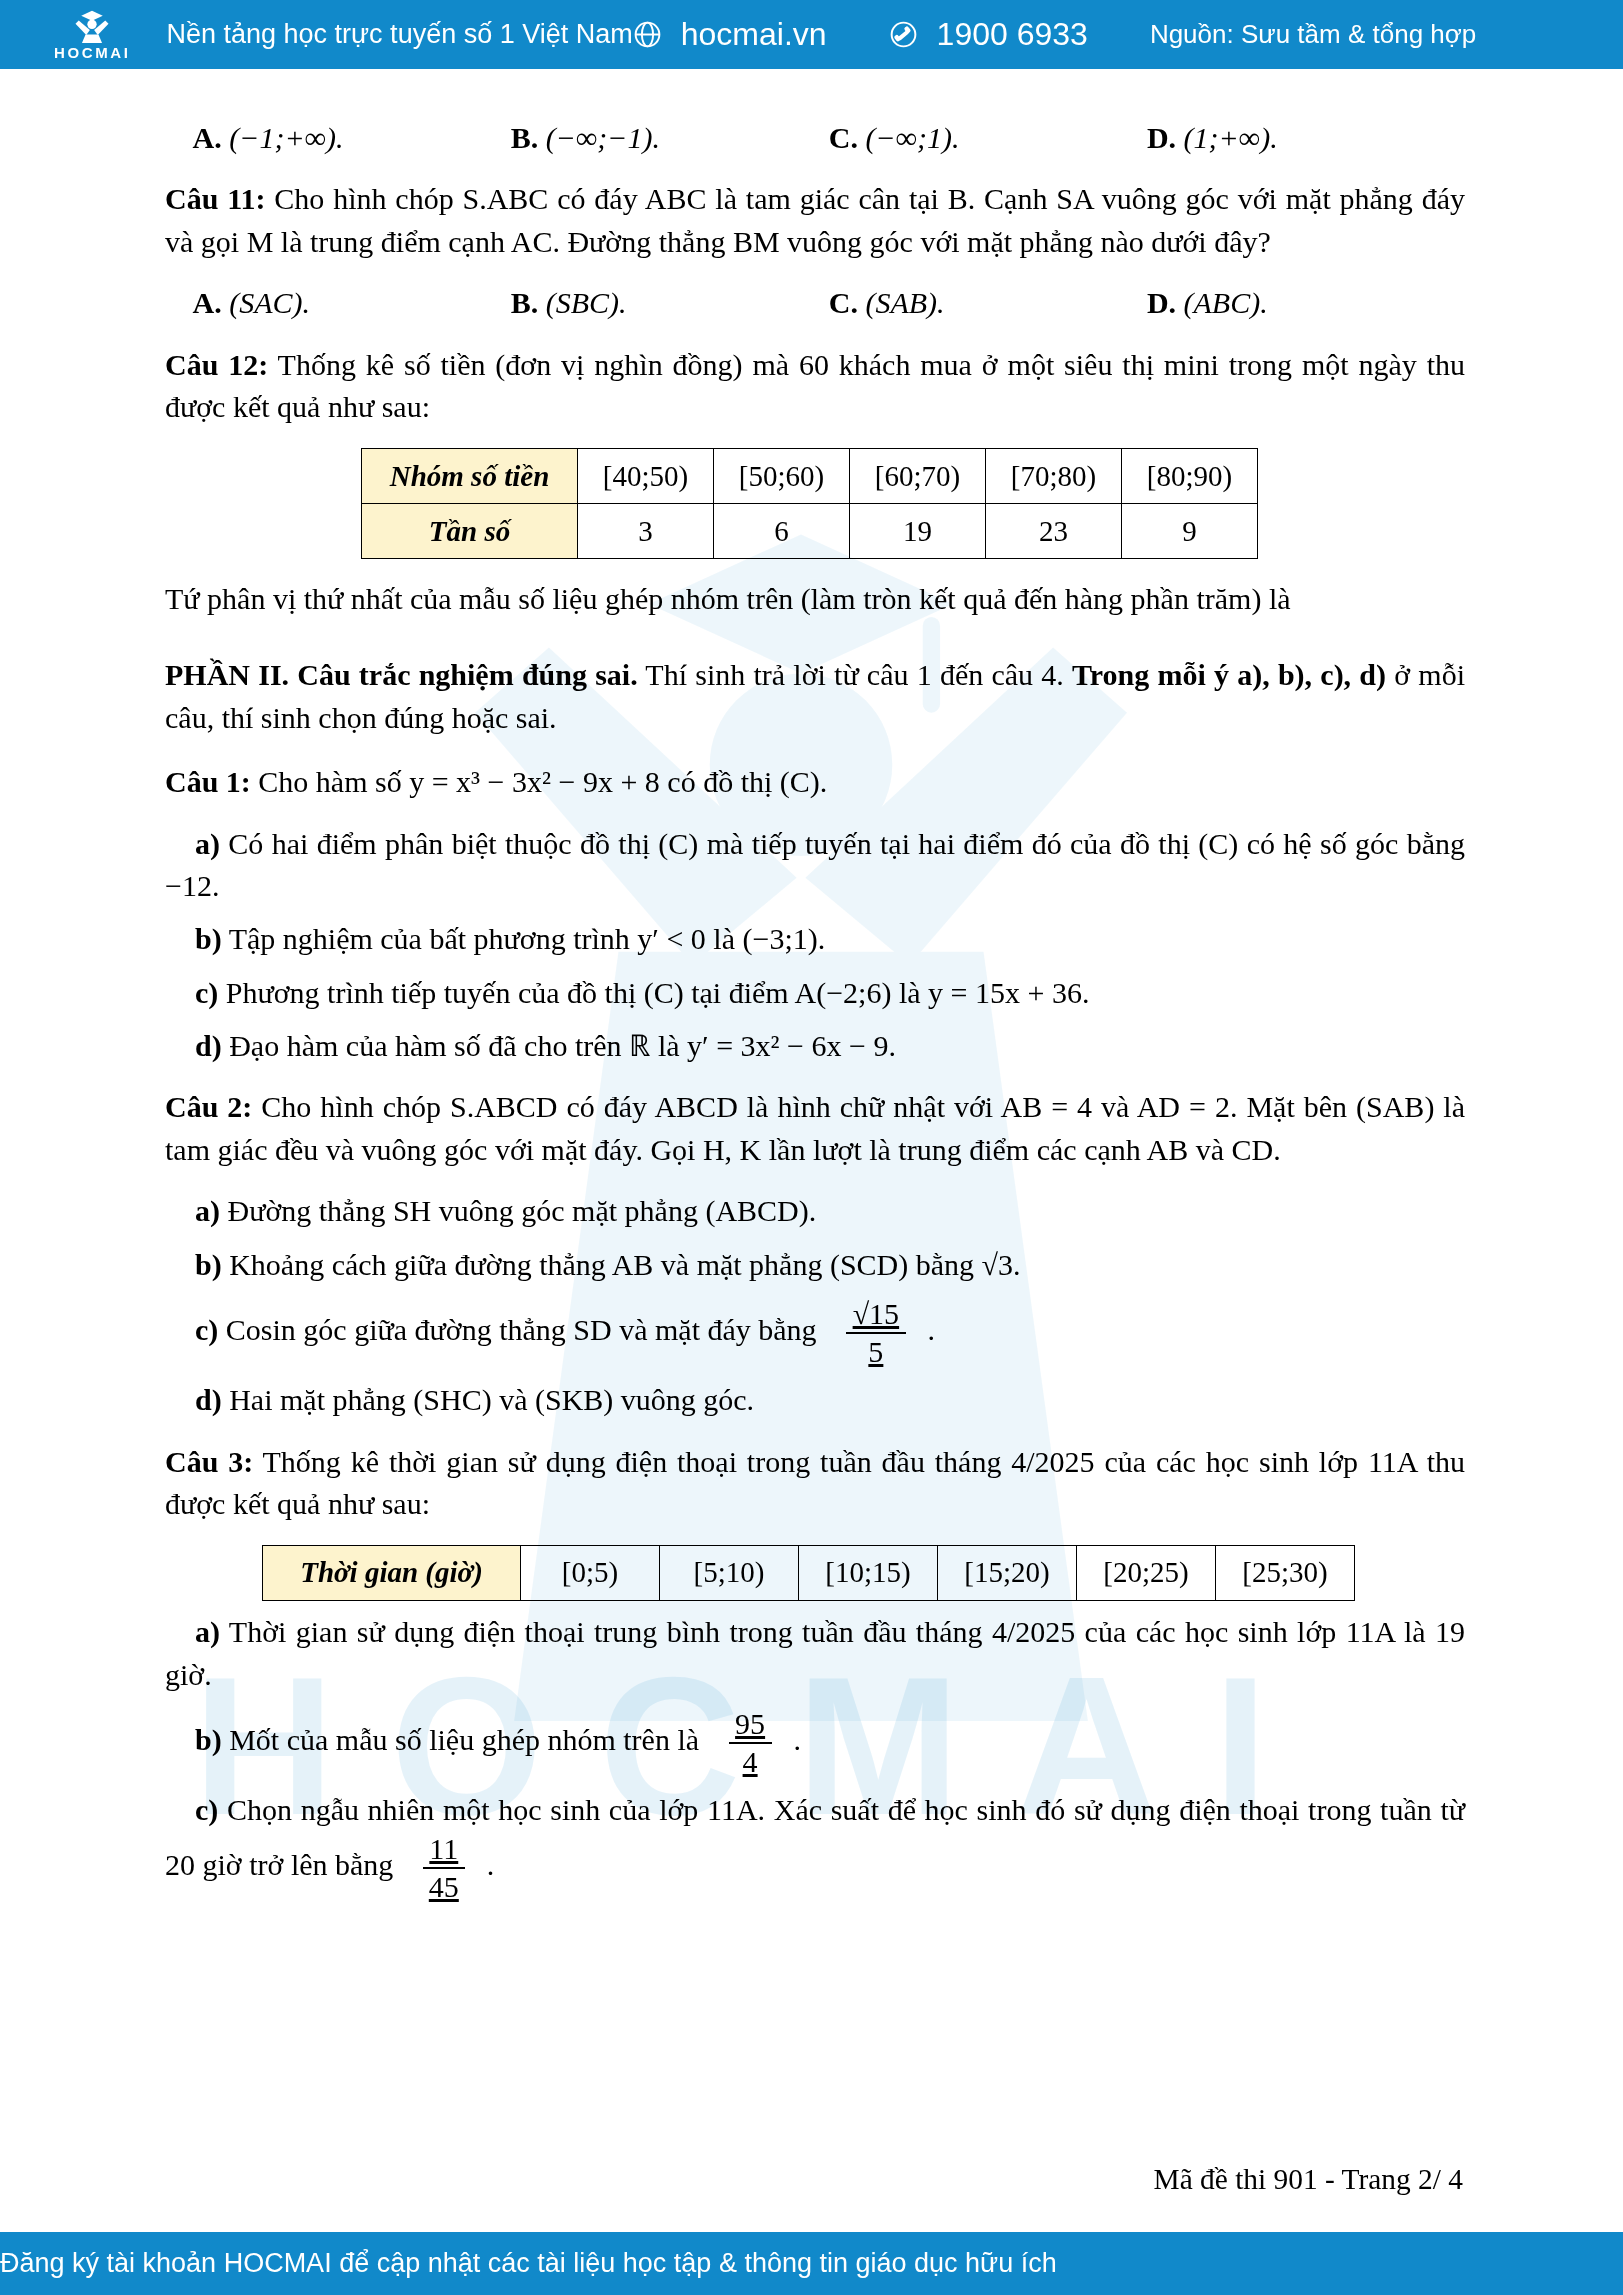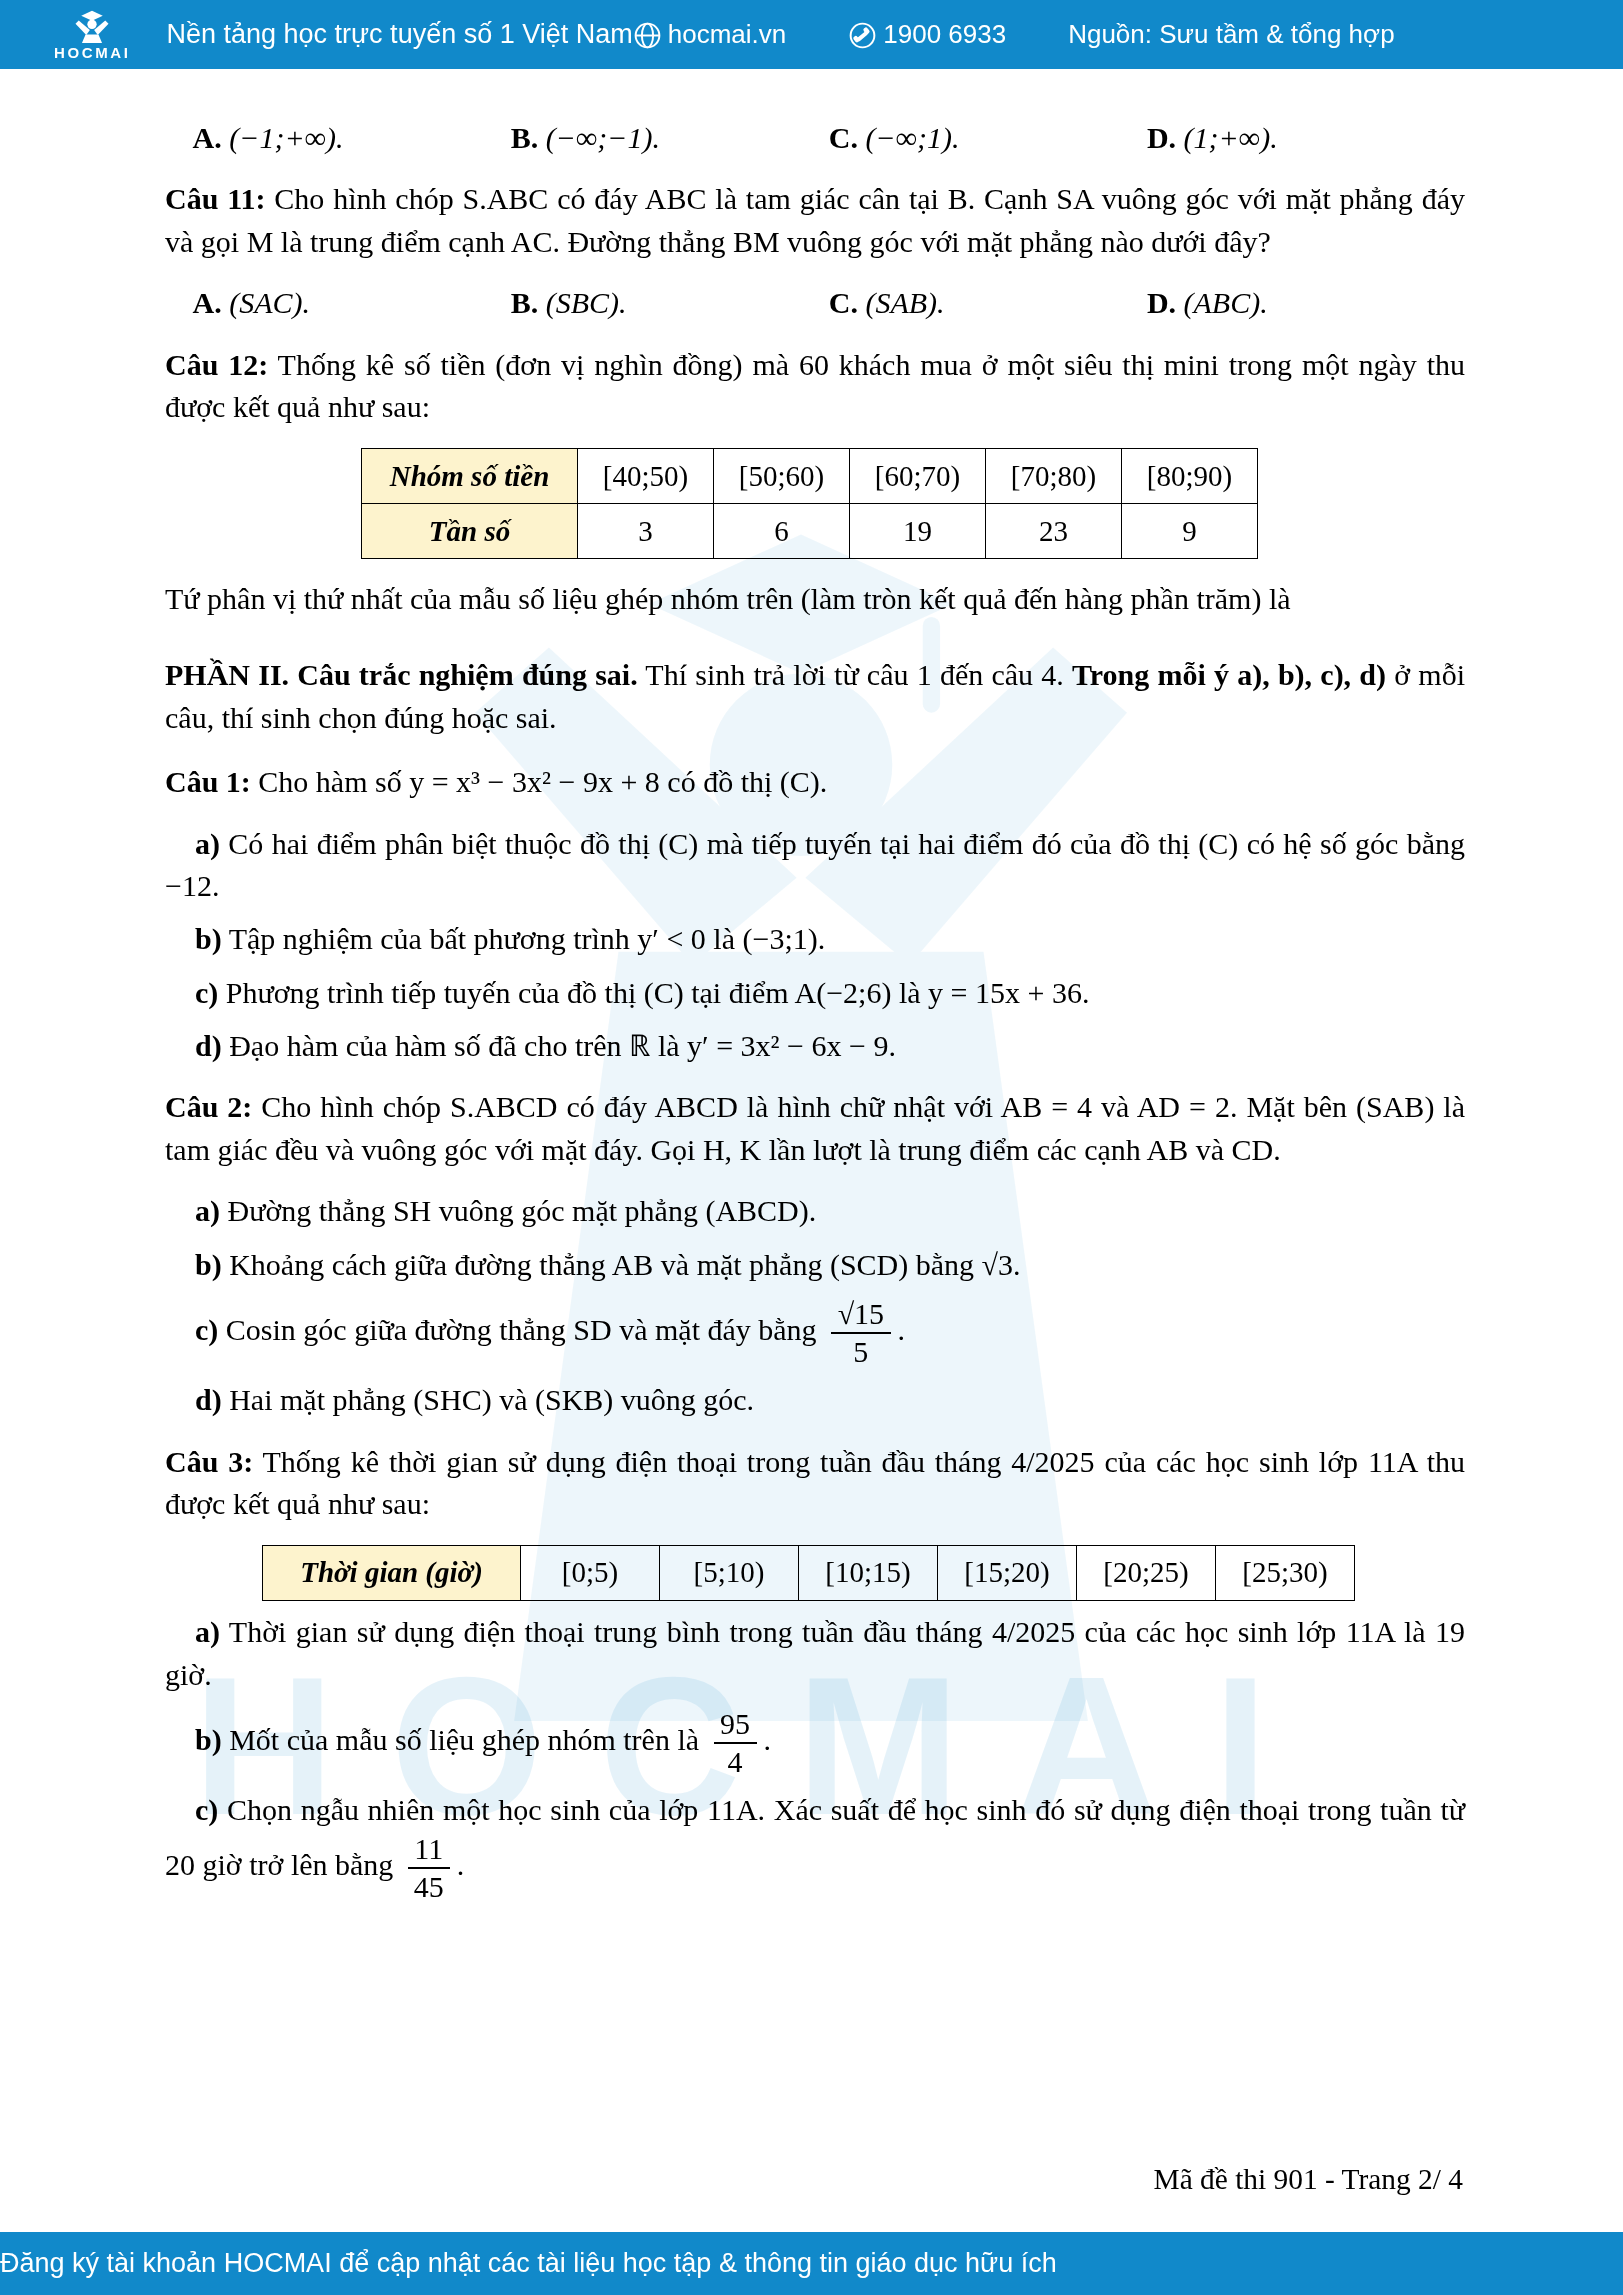--- a/index.html
+++ b/index.html
@@ -25,21 +25,21 @@
     background:var(--brand-blue);
     display:flex;align-items:center;
     padding:0 54px;
     color:#fff;
     font-family:"Liberation Sans", sans-serif;
     z-index:5;
   }
   .logo{display:flex;flex-direction:column;align-items:center;margin-right:36px;line-height:1;}
   .logo-text{font-size:15px;font-weight:bold;letter-spacing:2.6px;margin-top:2px;}
   .tagline{font-size:27px;font-weight:normal;white-space:nowrap;}
-  .hdr-item{display:flex;align-items:flex-end;gap:6px;font-size:26px;margin-right:62px;white-space:nowrap;}
+  .hdr-item{display:flex;align-items:center;gap:19px;font-size:32px;margin-right:62px;white-space:nowrap;}
   .hdr-source{font-size:26px;white-space:nowrap;}
 
   
   .bottombar{
     position:absolute;left:0;right:0;bottom:0;height:63px;
     background:var(--brand-blue);
     color:#fff;font-family:"Liberation Sans", sans-serif;font-size:27px;
     display:flex;align-items:center;justify-content:flex-start;
     z-index:5;
   }
@@ -97,21 +97,21 @@
     font-weight:bold;font-style:italic;
     min-width:216px;
   }
   table.dtable.t1 td:not(.lbl){min-width:136px;}
   table.dtable.t2 td.lbl{min-width:258px;}
   table.dtable.t2 td:not(.lbl){min-width:139px;}
 
   
   .frac{
     display:inline-flex;flex-direction:column;align-items:center;
-    vertical-align:middle;line-height:1.12;margin:0 7px;text-indent:0;
+    vertical-align:middle;line-height:1.12;margin:0 22px;text-indent:0;text-decoration:underline;
   }
   .frac .num{border-bottom:2px solid #000;padding:0 6.5px 1.3px;}
   .frac .den{padding-top:1.3px;}
 
   .icon{display:inline-flex;align-items:center;}
 </style>
 </head>
 <body>
 
 <div class="page">

